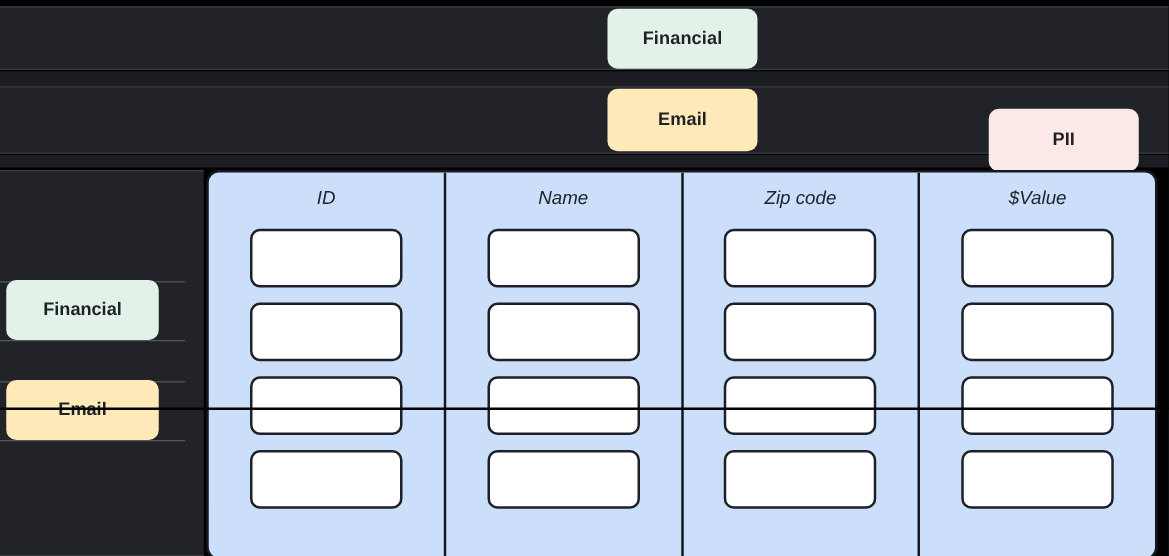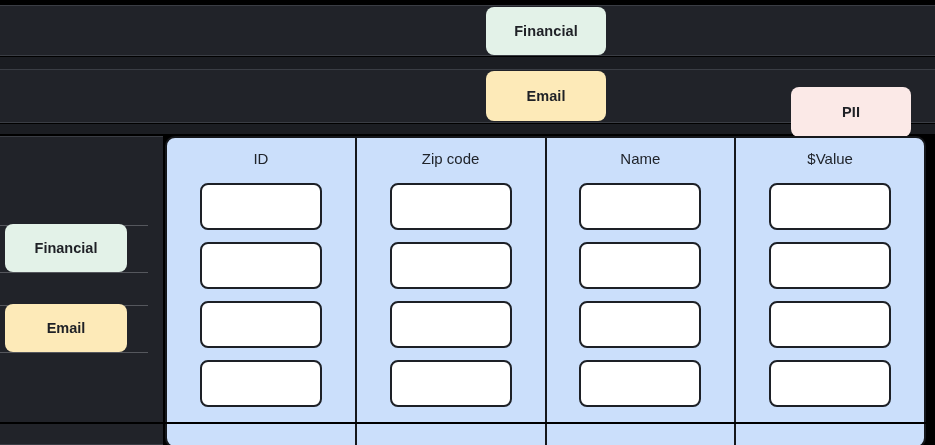--- a/index.html
+++ b/index.html
@@ -8,21 +8,21 @@
     width: 935px;
     height: 445px;
     overflow: hidden;
     background: #000000;
     font-family: "Liberation Sans", sans-serif;
   }
 
   #app {
     position: relative;
     width: 935px;
-    height: 424px;
+    height: 328px;
     background: #000000;
   }
 
   
   .tag-row {
     position: absolute;
     left: 0;
     width: 935px;
     background: #212329;
     border-top: 1px solid #3a3d44;
@@ -127,20 +127,21 @@
   }
 
   .col {
     flex: 1 1 0;
     position: relative;
     display: flex;
     flex-direction: column;
     align-items: center;
     border-right: 2px solid #16181c;
     padding-top: 11px;
+    font-style: italic;
   }
   .col:last-child { border-right: none; }
 
   .col-header {
     font-size: 15px;
     color: #20242b;
     line-height: 20px;
     height: 24px;
     white-space: nowrap;
   }
@@ -204,39 +205,39 @@
       <div class="col-header">ID</div>
       <div class="cells">
         <div class="cell"></div>
         <div class="cell"></div>
         <div class="cell"></div>
         <div class="cell"></div>
       </div>
     </div>
 
     <div class="col">
+      <div class="col-header">Name</div>
+      <div class="cells">
+        <div class="cell"></div>
+        <div class="cell"></div>
+        <div class="cell"></div>
+        <div class="cell"></div>
+      </div>
+    </div>
+
+    <div class="col">
       <div class="col-header">Zip code</div>
       <div class="cells">
         <div class="cell"></div>
         <div class="cell"></div>
         <div class="cell"></div>
         <div class="cell"></div>
       </div>
     </div>
 
-    <div class="col">
-      <div class="col-header">Name</div>
-      <div class="cells">
-        <div class="cell"></div>
-        <div class="cell"></div>
-        <div class="cell"></div>
-        <div class="cell"></div>
-      </div>
-    </div>
-
 
     <div class="col">
       <div class="col-header">$Value</div>
       <div class="cells">
         <div class="cell"></div>
         <div class="cell"></div>
         <div class="cell"></div>
         <div class="cell"></div>
       </div>
     </div>

